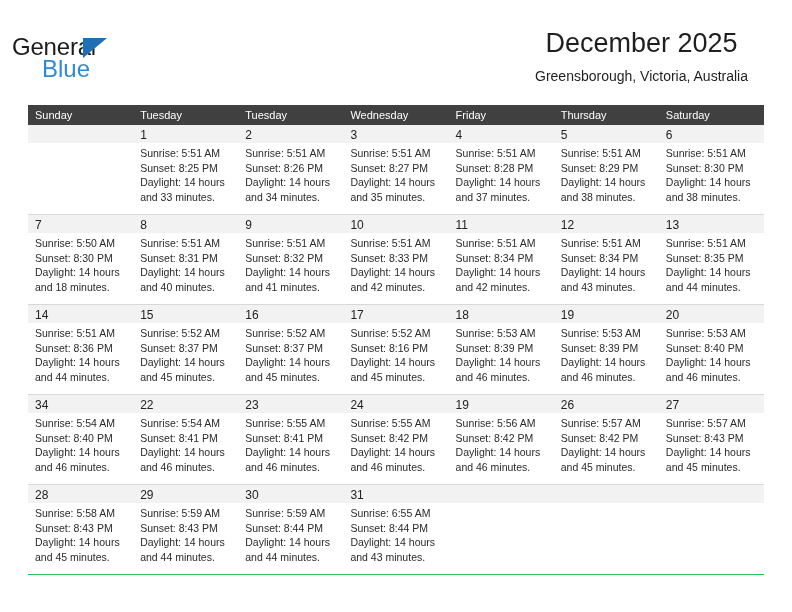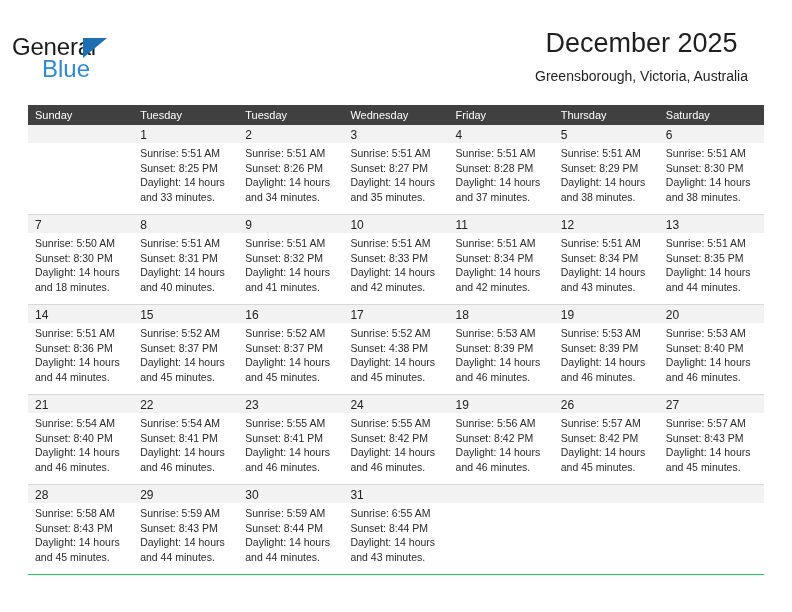--- a/index.html
+++ b/index.html
@@ -304,21 +304,21 @@
               <div>Sunrise: 5:52 AM</div>
               <div>Sunset: 8:37 PM</div>
               <div>Daylight: 14 hours</div>
               <div>and 45 minutes.</div>
             </div>
           </div>
           <div class="day">
             <div class="day-num-band"><span class="day-num">17</span></div>
             <div class="day-info">
               <div>Sunrise: 5:52 AM</div>
-              <div>Sunset: 4:38 PM</div>
+              <div>Sunset: 8:16 PM</div>
               <div>Daylight: 14 hours</div>
               <div>and 45 minutes.</div>
             </div>
           </div>
           <div class="day">
             <div class="day-num-band"><span class="day-num">18</span></div>
             <div class="day-info">
               <div>Sunrise: 5:53 AM</div>
               <div>Sunset: 8:39 PM</div>
               <div>Daylight: 14 hours</div>
@@ -339,21 +339,21 @@
             <div class="day-info">
               <div>Sunrise: 5:53 AM</div>
               <div>Sunset: 8:40 PM</div>
               <div>Daylight: 14 hours</div>
               <div>and 46 minutes.</div>
             </div>
           </div>
         </div>
         <div class="week">
           <div class="day">
-            <div class="day-num-band"><span class="day-num">21</span></div>
+            <div class="day-num-band"><span class="day-num">34</span></div>
             <div class="day-info">
               <div>Sunrise: 5:54 AM</div>
               <div>Sunset: 8:40 PM</div>
               <div>Daylight: 14 hours</div>
               <div>and 46 minutes.</div>
             </div>
           </div>
           <div class="day">
             <div class="day-num-band"><span class="day-num">22</span></div>
             <div class="day-info">

